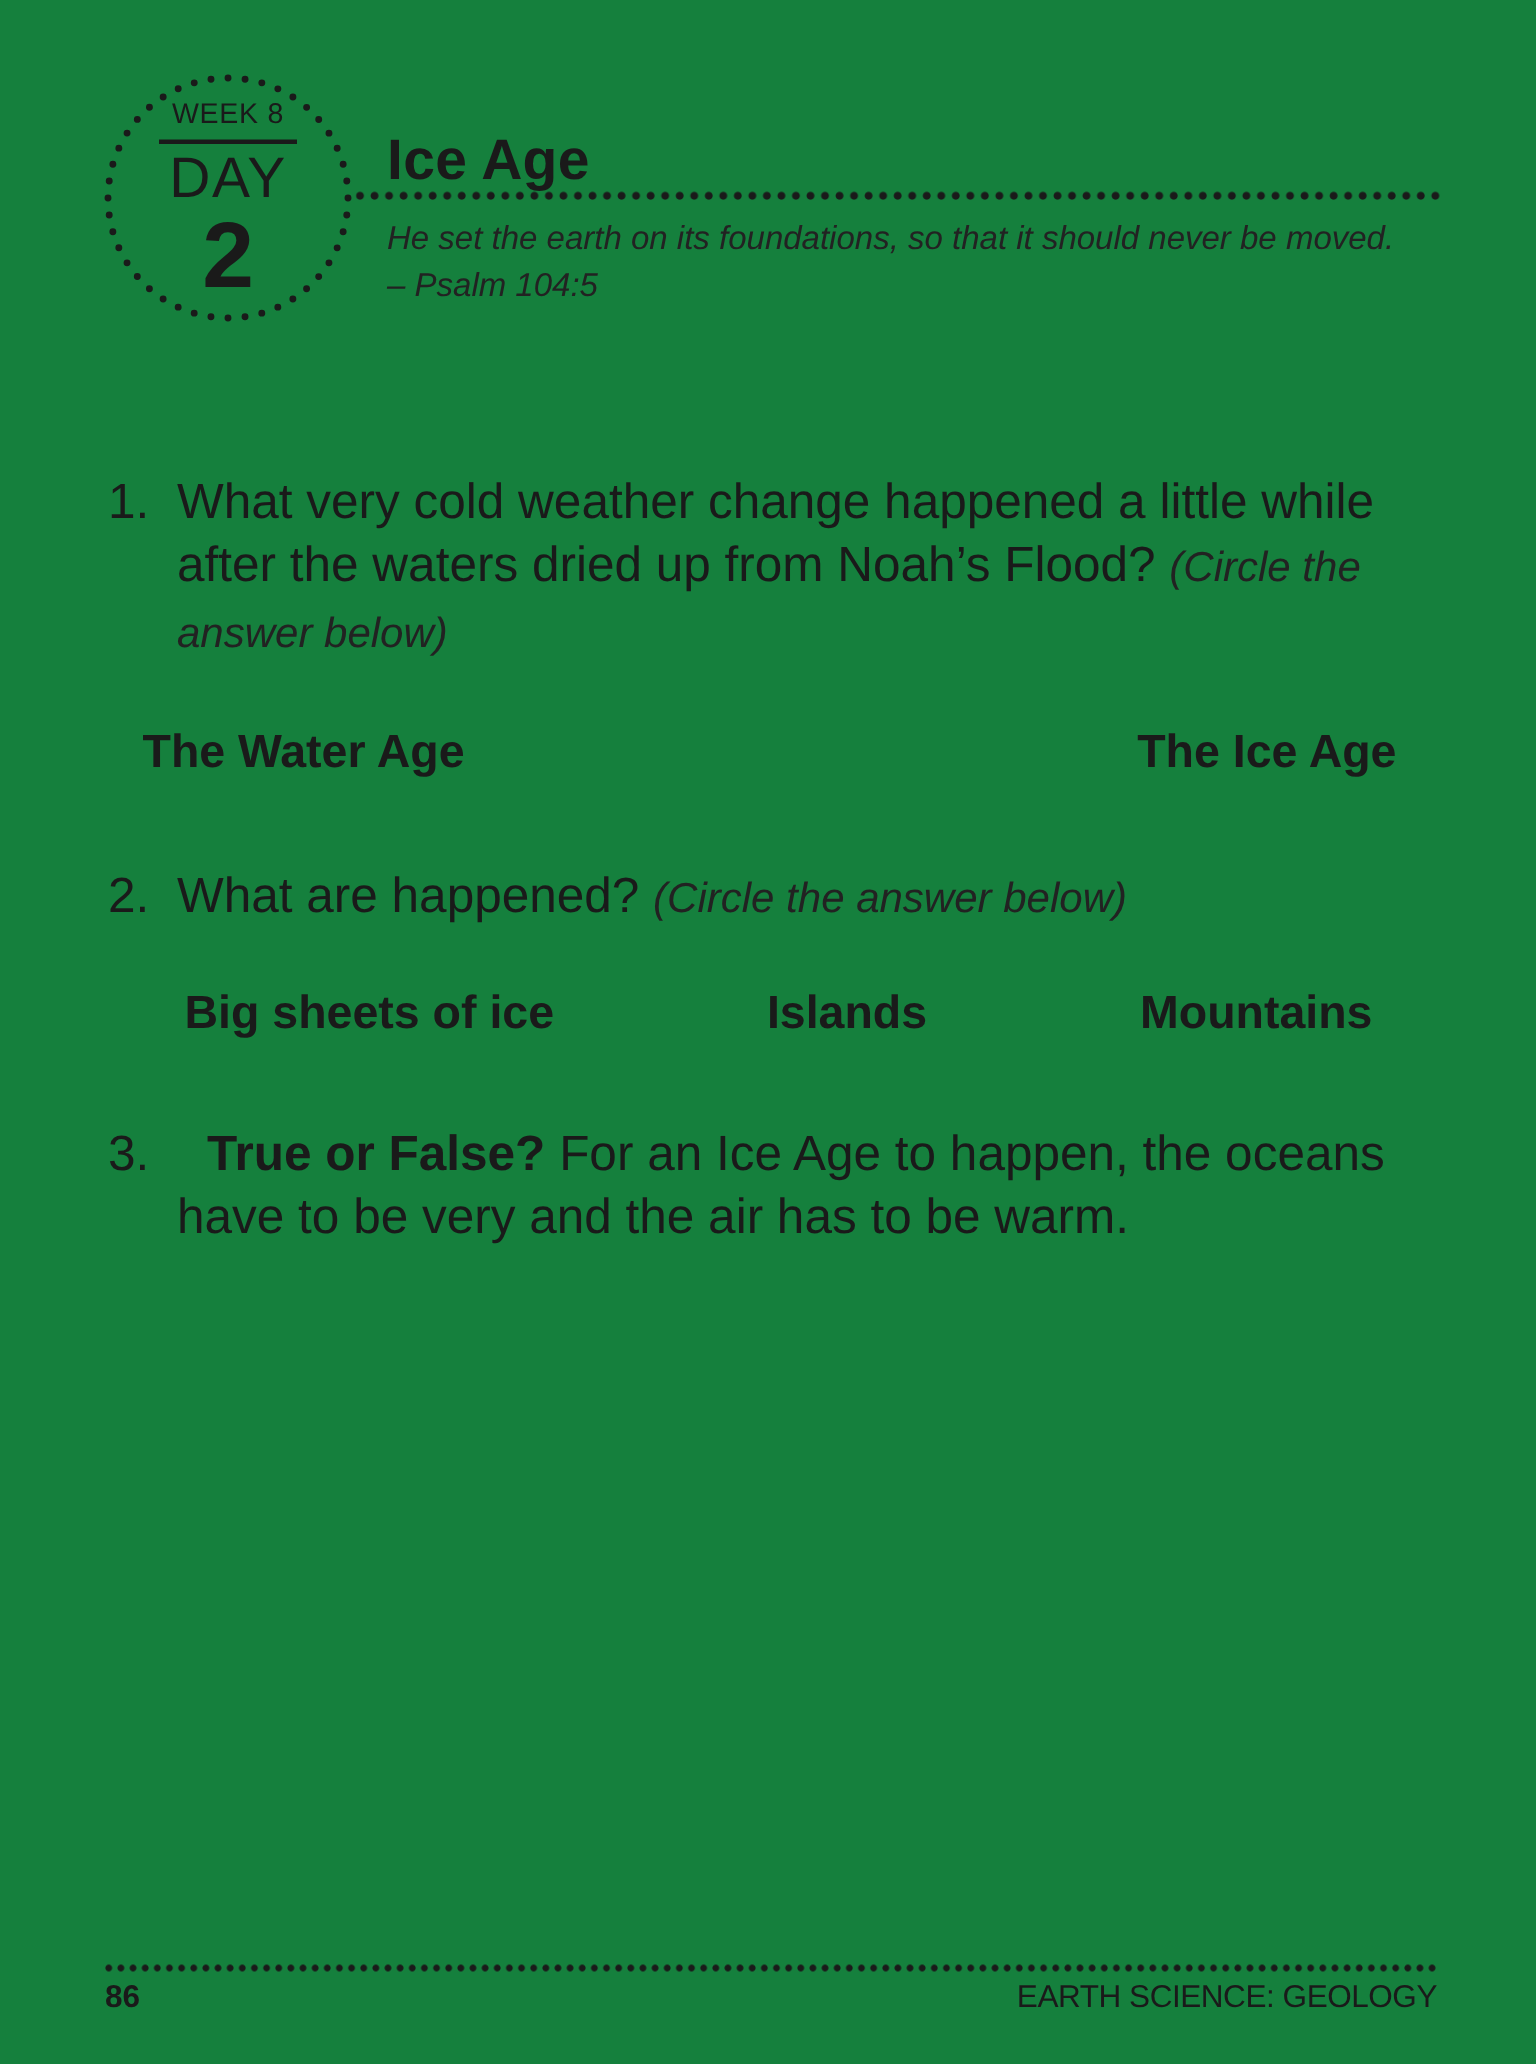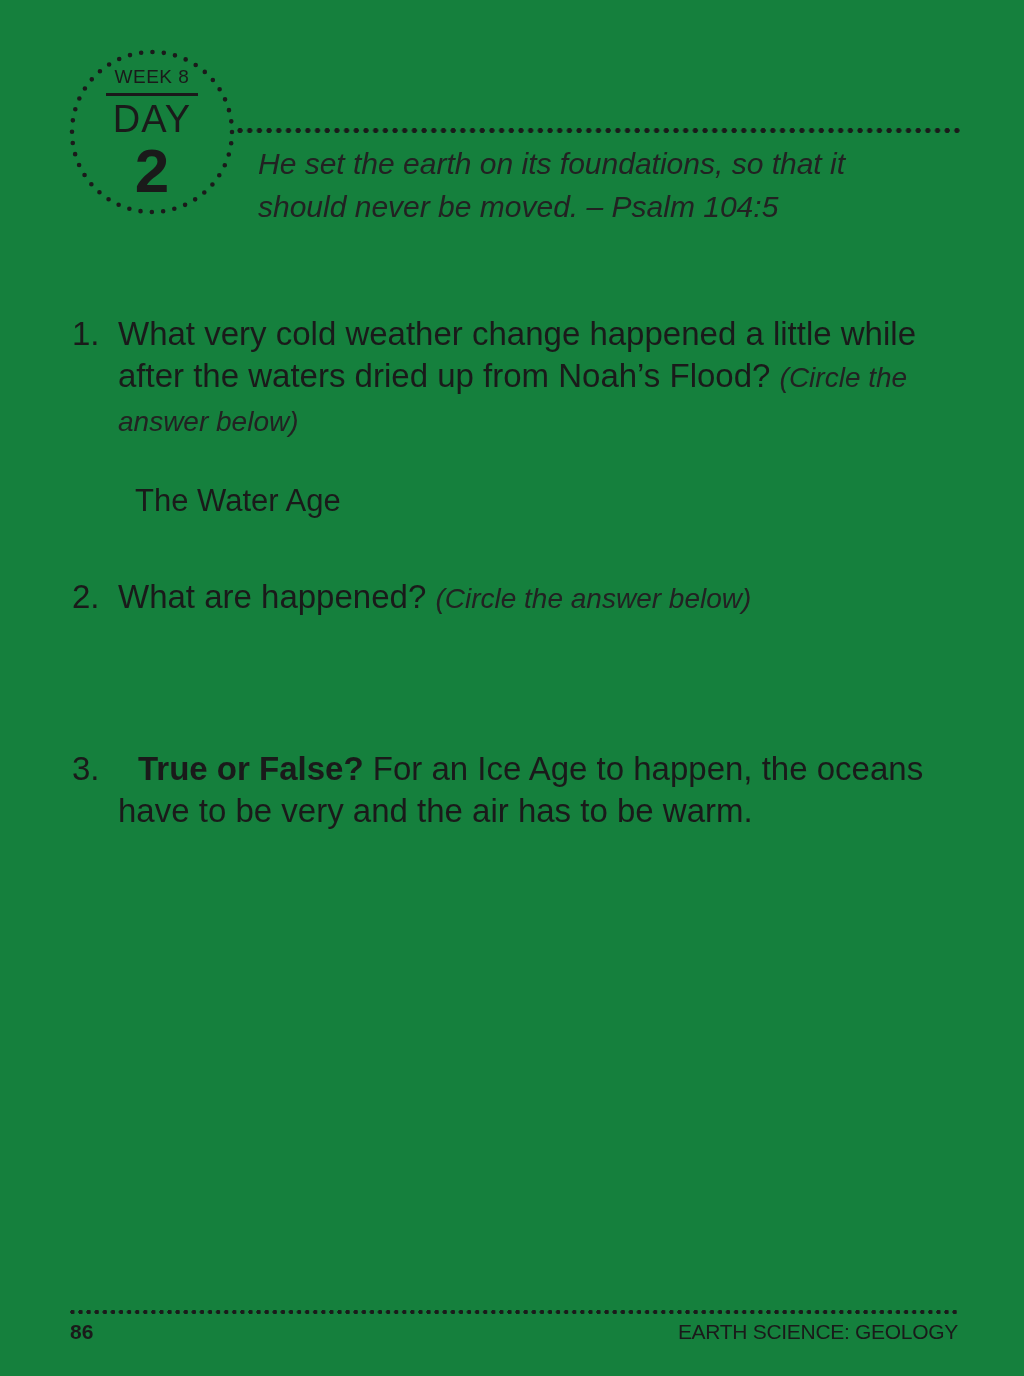--- a/index.html
+++ b/index.html
@@ -74,21 +74,21 @@
     height: 7px;
     background-image: radial-gradient(circle at 3px 3.5px, #1a1a1a 2.3px, transparent 2.9px);
     background-size: 9.7px 7px;
     background-repeat: repeat-x;
   }
   .verse {
     position: absolute;
     left: 258px;
     top: 143px;
     width: 680px;
-    font-size: 30px;
+    font-size: 22px;
     font-style: italic;
     line-height: 1.42;
     color: #222222;
   }
 
   
   .question {
     position: absolute;
     left: 72px;
     display: flex;
@@ -108,23 +108,22 @@
   .q1 { top: 313px; }
   .q2 { top: 576px; }
   .q3 { top: 748px; }
 
   
   .options {
     position: absolute;
     display: flex;
     justify-content: space-between;
     font-size: 31px;
-    font-weight: 400;
+    font-weight: 700;
     line-height: 38px;
-    margin-left: 40px;
   }
   .opts1 { top: 482px; left: 95px;  width: 836px; }
   .opts2 { top: 656px; left: 123px; width: 792px; }
 
   
   .footer-rule {
     position: absolute;
     left: 70px;
     top: 1309px;
     width: 888px;
@@ -162,43 +161,50 @@
       <circle cx="84" cy="84" r="80" fill="none" stroke="#1a1a1a" stroke-width="4.6" stroke-linecap="round" stroke-dasharray="0 11.42"></circle>
     </svg>
     <div class="badge-content">
       <div class="badge-week">WEEK 8</div>
       <div class="badge-divider"></div>
       <div class="badge-day">DAY</div>
       <div class="badge-num">2</div>
     </div>
   </div>
 
+  <div class="page-title">Ice Age</div>
   <div class="title-rule"></div>
   <div class="verse">He set the earth on its foundations, so that it should never be moved. – Psalm 104:5</div>
 
   <div class="question q1">
     <div class="q-num">1.</div>
     <div class="q-body">
       <span>What very cold weather change happened a little while after the waters dried up from Noah’s Flood?</span>
       <span class="q-instruction">(Circle the answer below)</span>
     </div>
   </div>
 
   <div class="options opts1">
     <span>The Water Age</span>
+    <span>The Ice Age</span>
   </div>
 
   <div class="question q2">
     <div class="q-num">2.</div>
     <div class="q-body">
       <span>What are happened?</span>
       <span class="q-instruction">(Circle the answer below)</span>
     </div>
   </div>
 
+  <div class="options opts2">
+    <span>Big sheets of ice</span>
+    <span>Islands</span>
+    <span>Mountains</span>
+  </div>
 
   <div class="question q3">
     <div class="q-num">3.</div>
     <div class="q-body">
       <span class="q-bold">True or False?</span>
       <span>For an Ice Age to happen, the oceans have to be very and the air has to be warm.</span>
     </div>
   </div>
 
   <div class="footer-rule"></div>

